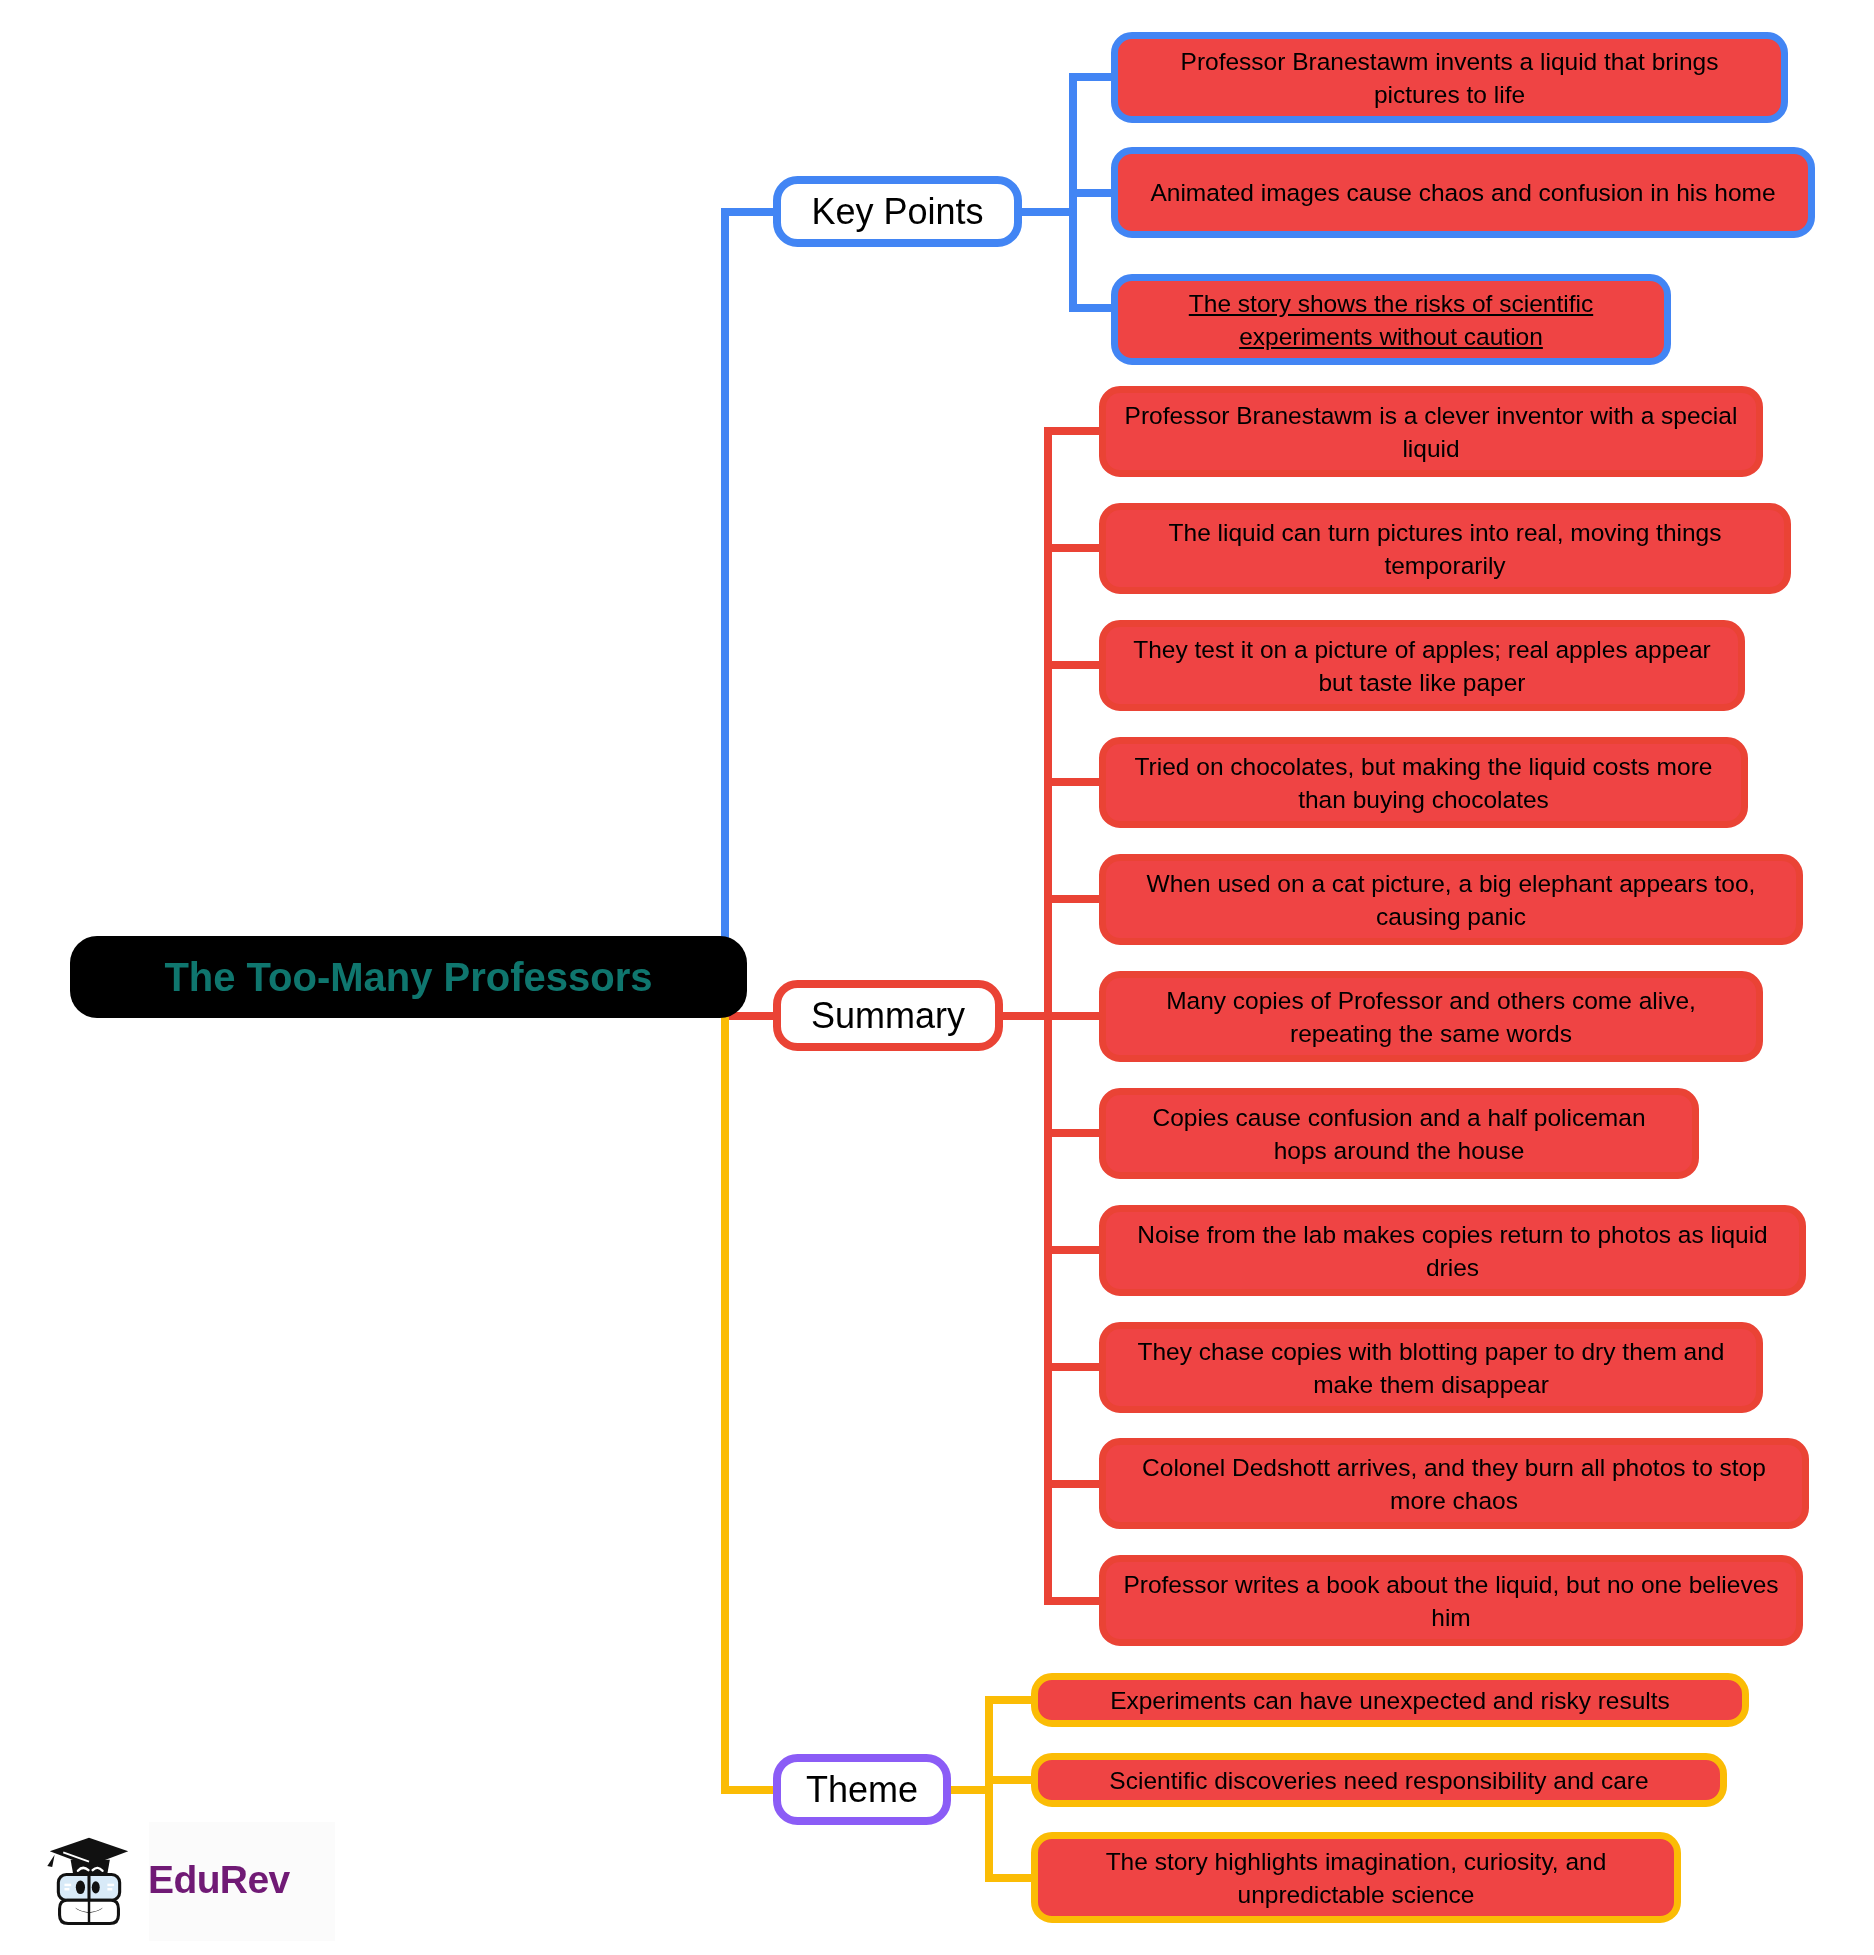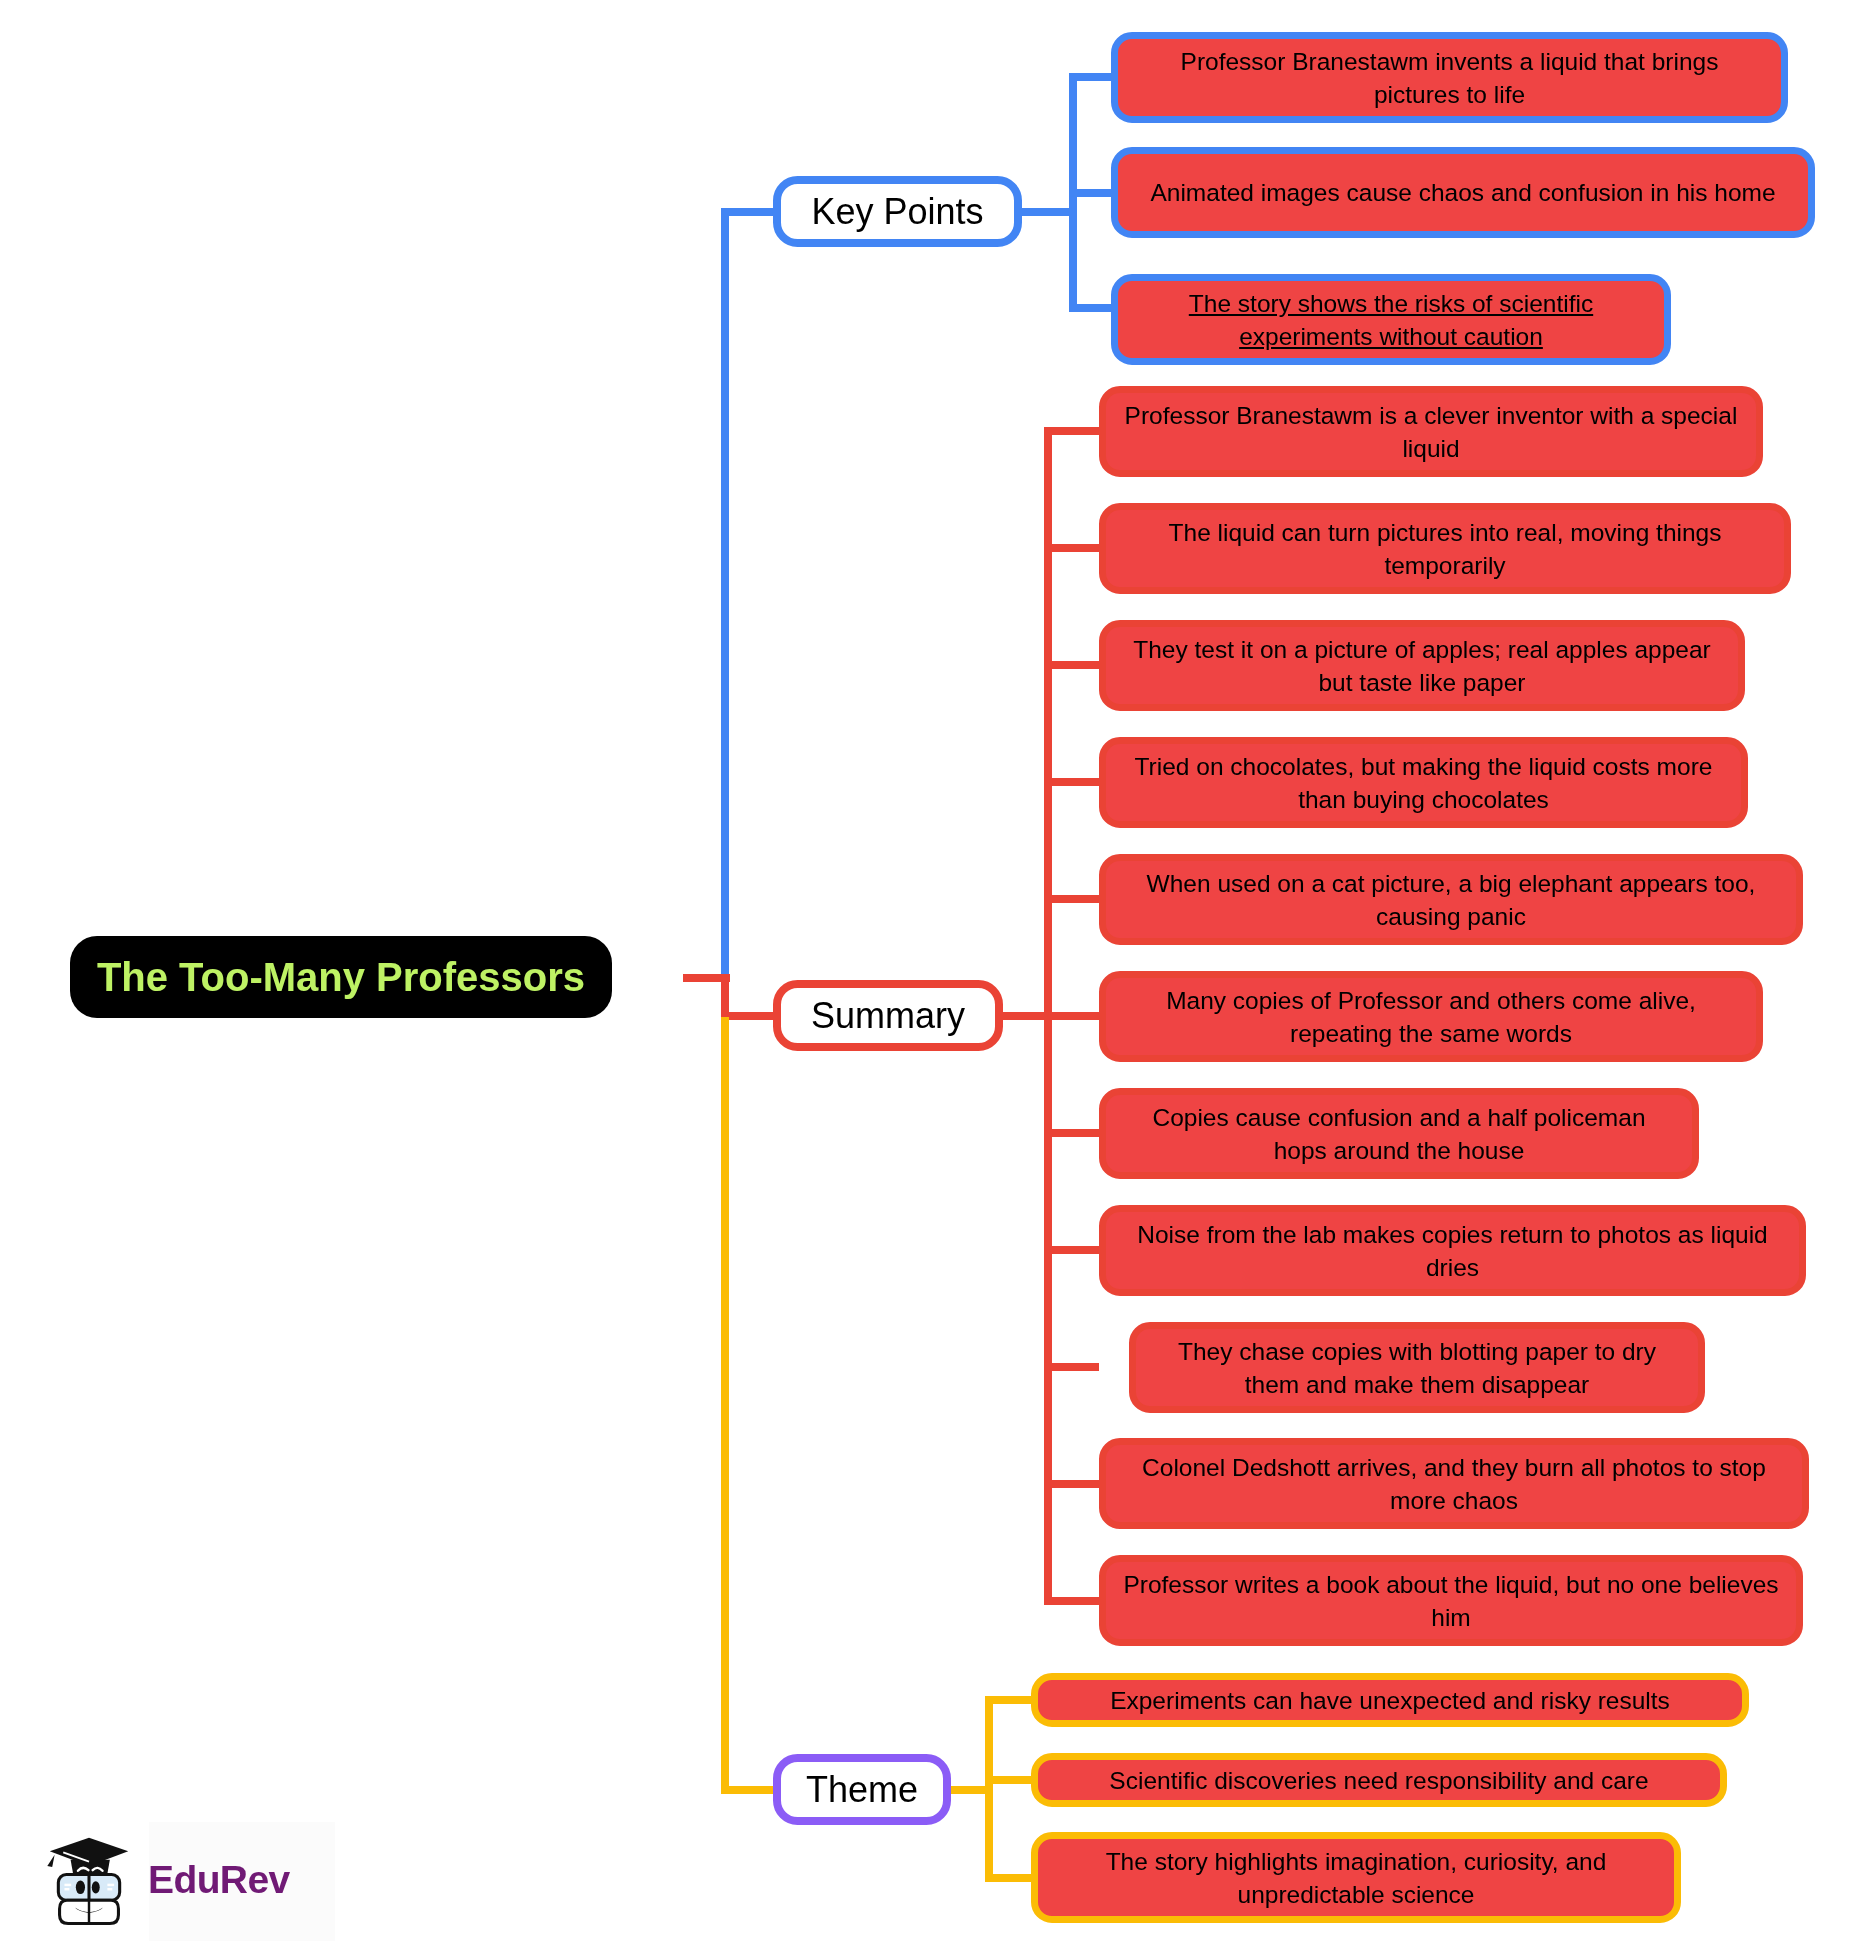--- a/index.html
+++ b/index.html
@@ -8,22 +8,22 @@
 
   
   .edge{position:absolute;}
   .edge.h{height:8px;}
   .edge.v{width:8px;}
   .c-blue{background:#4285F4;}
   .c-red{background:#EA4335;}
   .c-yellow{background:#FBBC05;}
 
   
-  .root-node{position:absolute;left:70px;top:936px;width:542px;height:82px;
-    background:#000000;color:#bef264;border-radius:27px;
+  .root-node{position:absolute;left:70px;top:936px;width:677px;height:82px;
+    background:#000000;color:#0f766e;border-radius:27px;
     display:flex;align-items:center;justify-content:center;
     font-size:40px;font-weight:bold;letter-spacing:0;}
 
   
   .bnode{position:absolute;background:#ffffff;box-sizing:border-box;
     border-radius:24.5px;display:flex;align-items:center;justify-content:center;
     font-size:36px;color:#000000;height:71px;}
   .b-blue{border:8px solid #4285F4;}
   .b-red{border:8px solid #EA4335;}
   .b-yellow{border:8px solid #8b5cf6;}
@@ -123,21 +123,21 @@
   </div>
   <div class="leaf l-red" style="left:1099px;top:971px;width:664px;">
     <span>Many copies of Professor and others come alive, repeating the same words</span>
   </div>
   <div class="leaf l-red" style="left:1099px;top:1088px;width:600px;">
     <span>Copies cause confusion and a half policeman hops around the house</span>
   </div>
   <div class="leaf l-red" style="left:1099px;top:1205px;width:707px;">
     <span>Noise from the lab makes copies return to photos as liquid dries</span>
   </div>
-  <div class="leaf l-red" style="left:1099px;top:1322px;width:576px;margin-left:30px;">
+  <div class="leaf l-red" style="left:1099px;top:1322px;width:664px;">
     <span>They chase copies with blotting paper to dry them and make them disappear</span>
   </div>
   <div class="leaf l-red" style="left:1099px;top:1438px;width:710px;">
     <span>Colonel Dedshott arrives, and they burn all photos to stop more chaos</span>
   </div>
   <div class="leaf l-red" style="left:1099px;top:1555px;width:704px;">
     <span>Professor writes a book about the liquid, but no one believes him</span>
   </div>
 
   <div class="leaf l-yellow single" style="left:1031px;top:1673px;width:718px;">

